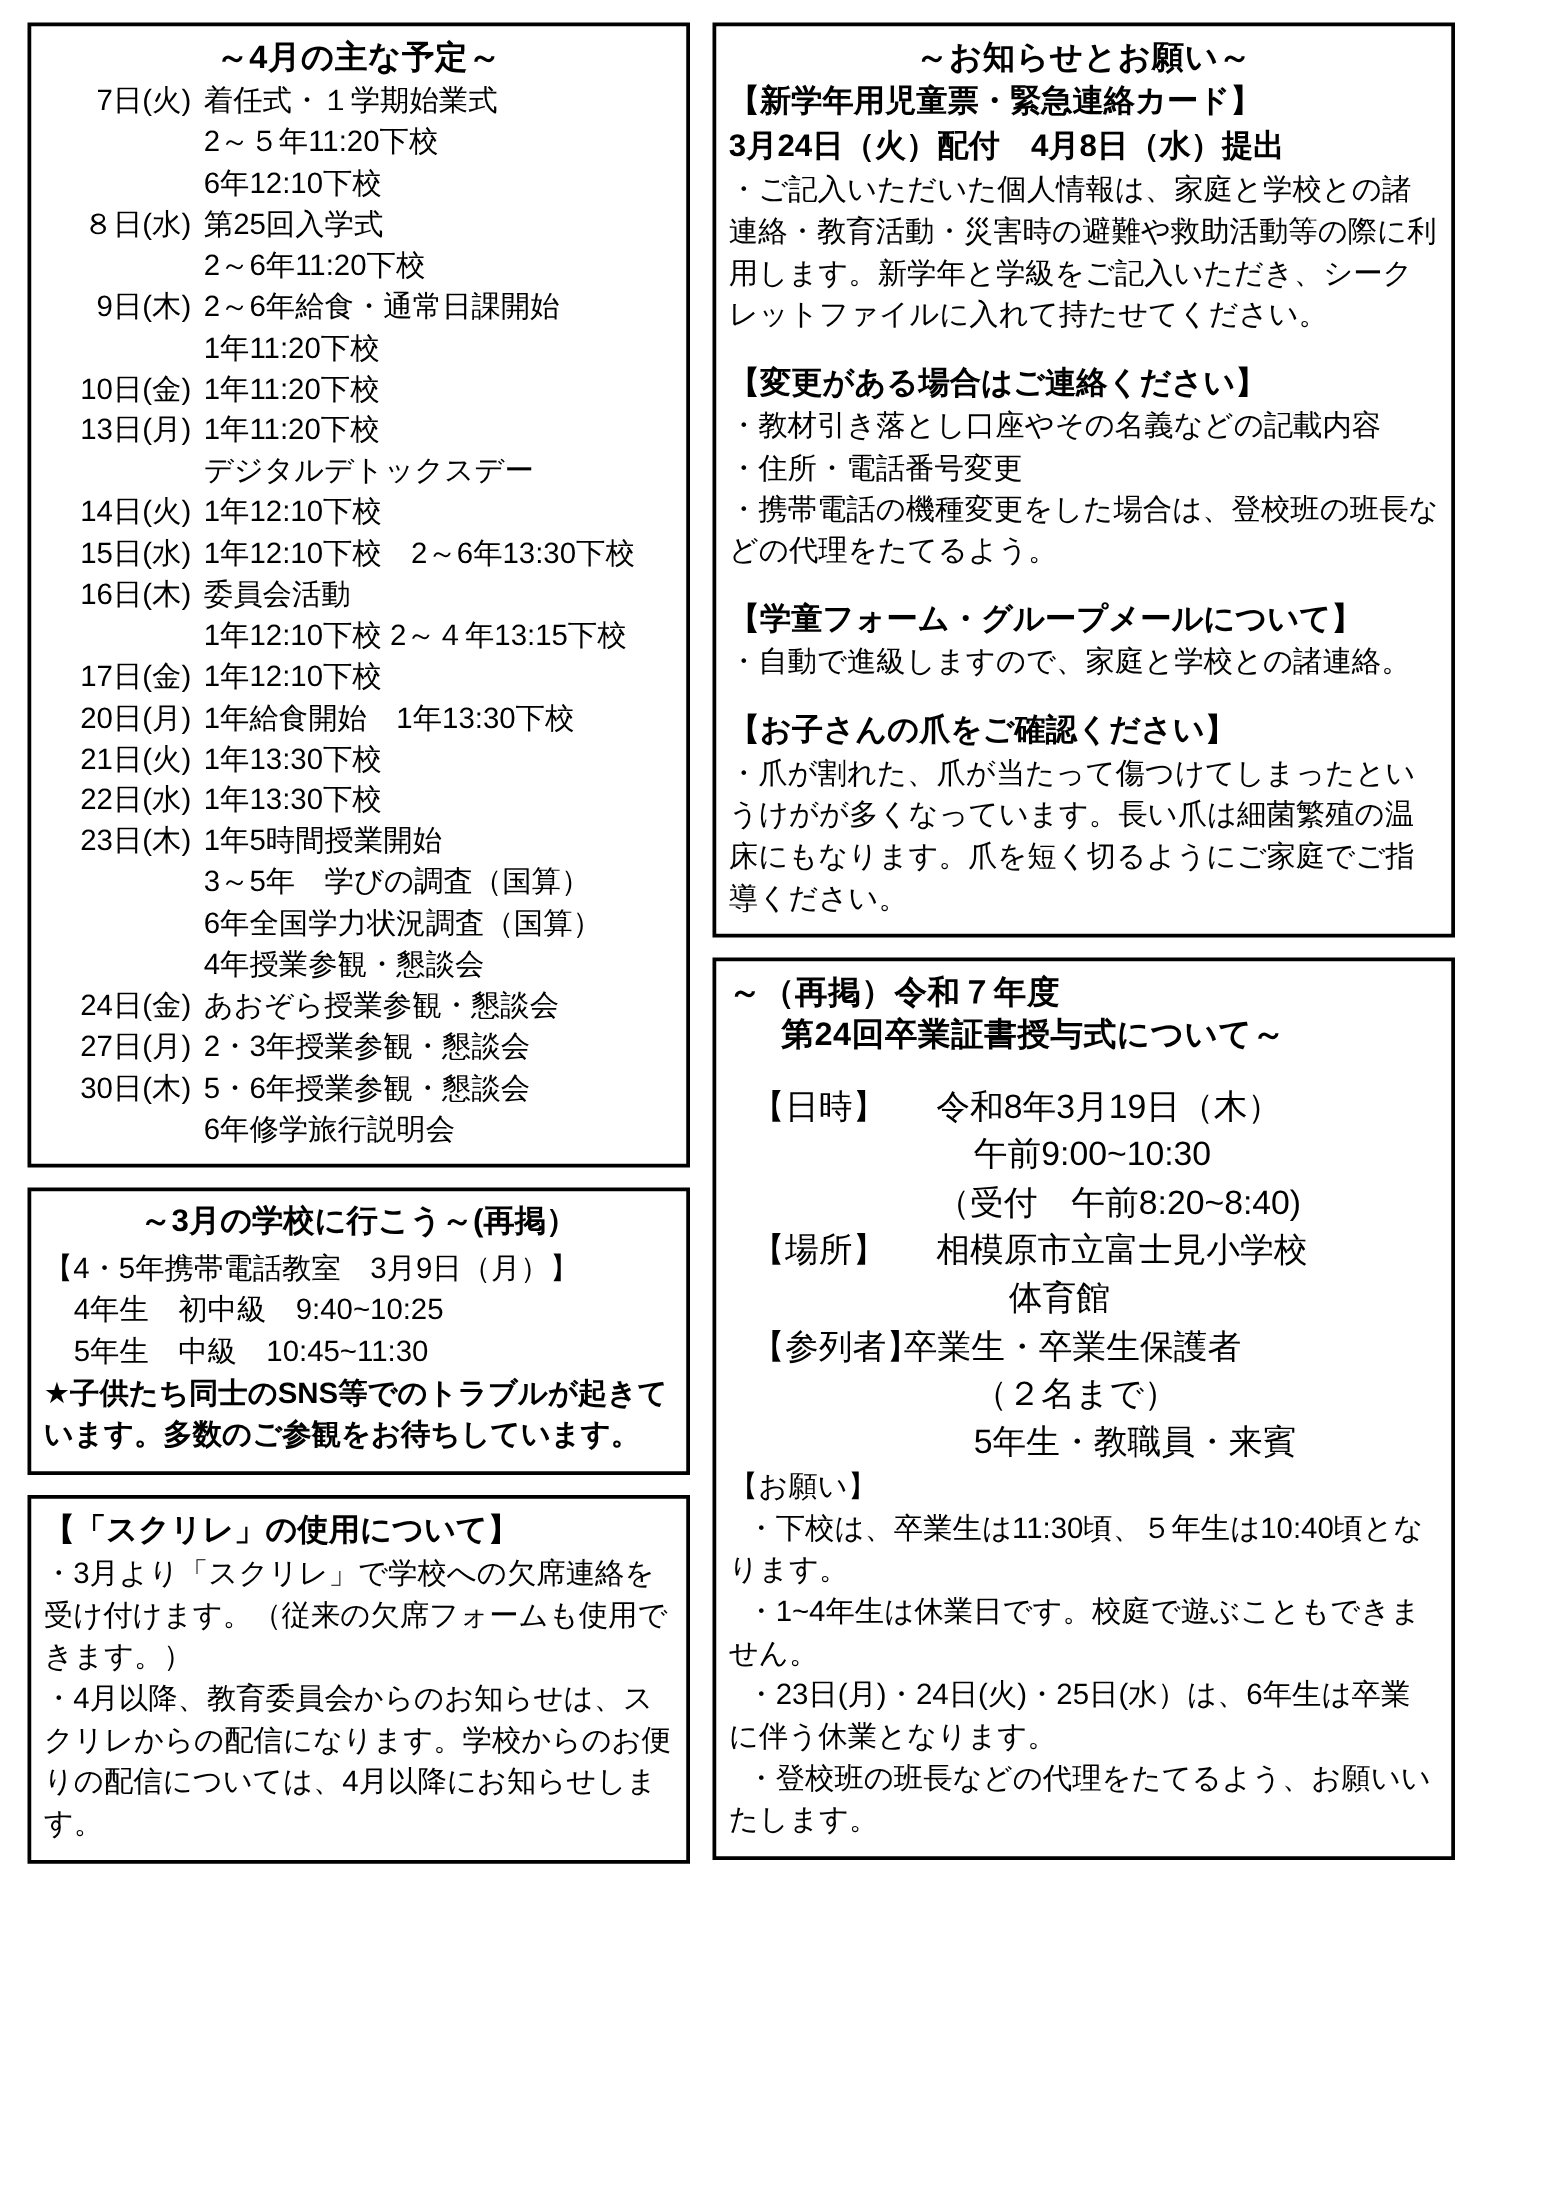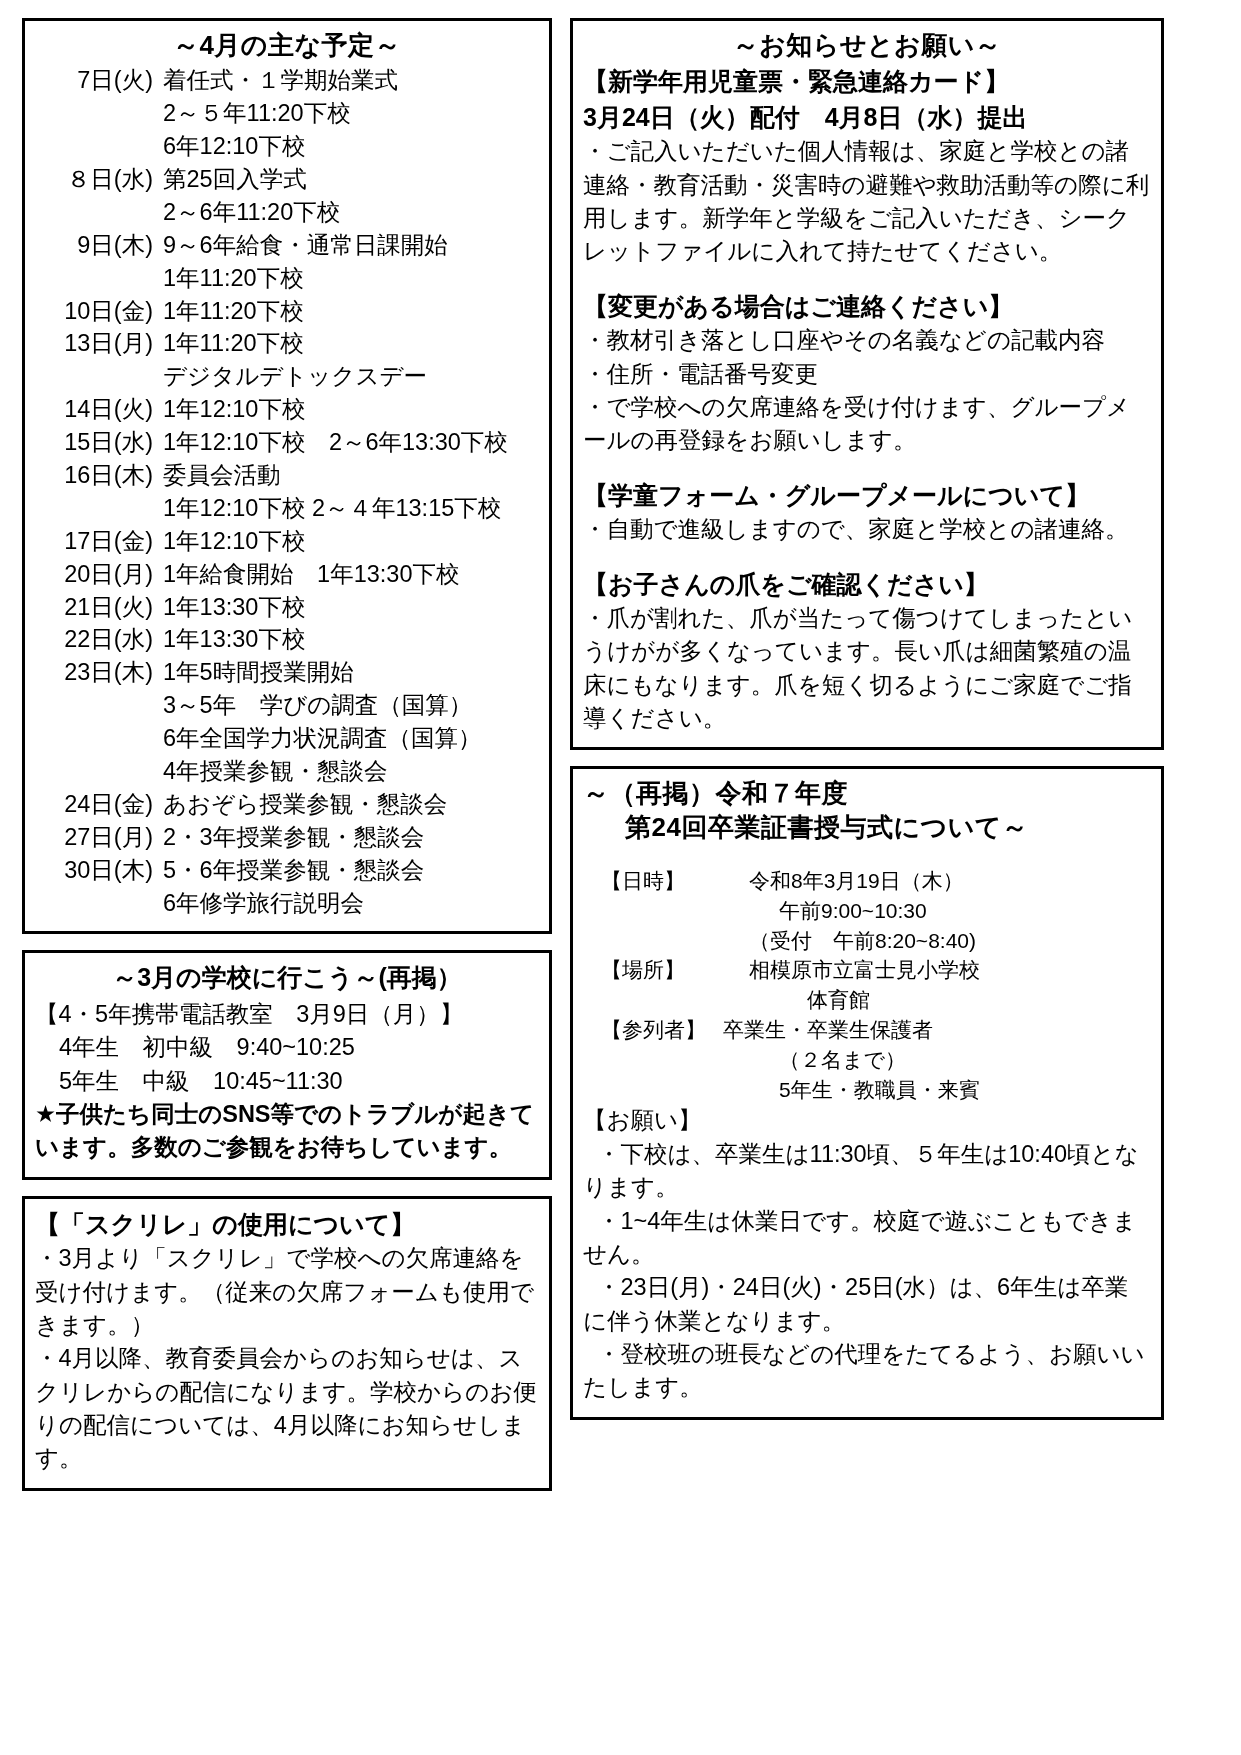--- a/index.html
+++ b/index.html
@@ -89,21 +89,21 @@
     text-align: center;
     line-height: 1.3;
     margin-bottom: 4px;
   }
   .indent-1 { padding-left: 24px; }
 
   
   .cer-row {
     display: flex;
     align-items: center;
-    font-size: 21px;
+    font-size: 27px;
     line-height: 1.42;
     white-space: nowrap;
   }
   .cer-label {
     width: 140px;
     flex: 0 0 140px;
     padding-left: 18px;
     box-sizing: border-box;
   }
   .cer-val { flex: 1 1 auto; }
@@ -143,21 +143,21 @@
         <div class="sched-row">
           <span class="sched-date">８日(水)</span>
           <span class="sched-desc">第25回入学式</span>
         </div>
         <div class="sched-row">
           <span class="sched-date"></span>
           <span class="sched-desc">2～6年11:20下校</span>
         </div>
         <div class="sched-row">
           <span class="sched-date">9日(木)</span>
-          <span class="sched-desc">9～6年給食・通常日課開始</span>
+          <span class="sched-desc">2～6年給食・通常日課開始</span>
         </div>
         <div class="sched-row">
           <span class="sched-date"></span>
           <span class="sched-desc">1年11:20下校</span>
         </div>
         <div class="sched-row">
           <span class="sched-date">10日(金)</span>
           <span class="sched-desc">1年11:20下校</span>
         </div>
         <div class="sched-row">
@@ -261,21 +261,21 @@
         <div class="hdr">3月24日（火）配付　4月8日（水）提出</div>
         <div class="para">・ご記入いただいた個人情報は、家庭と学校との諸連絡・教育活動・災害時の避難や救助活動等の際に利用します。新学年と学級をご記入いただき、シークレットファイルに入れて持たせてください。</div>
       </div>
 
       <div class="spacer"></div>
 
       <div>
         <div class="hdr">【変更がある場合はご連絡ください】</div>
         <div class="para">・教材引き落とし口座やその名義などの記載内容</div>
         <div class="para">・住所・電話番号変更</div>
-        <div class="para">・で学校への欠席連絡を受け付けます、グループメールの再登録をお願いします。</div>
+        <div class="para">・携帯電話の機種変更をした場合は、登校班の班長などの代理をたてるよう。</div>
       </div>
 
       <div class="spacer"></div>
 
       <div>
         <div class="hdr">【学童フォーム・グループメールについて】</div>
         <div class="para">・自動で進級しますので、家庭と学校との諸連絡。</div>
       </div>
 
       <div class="spacer"></div>

